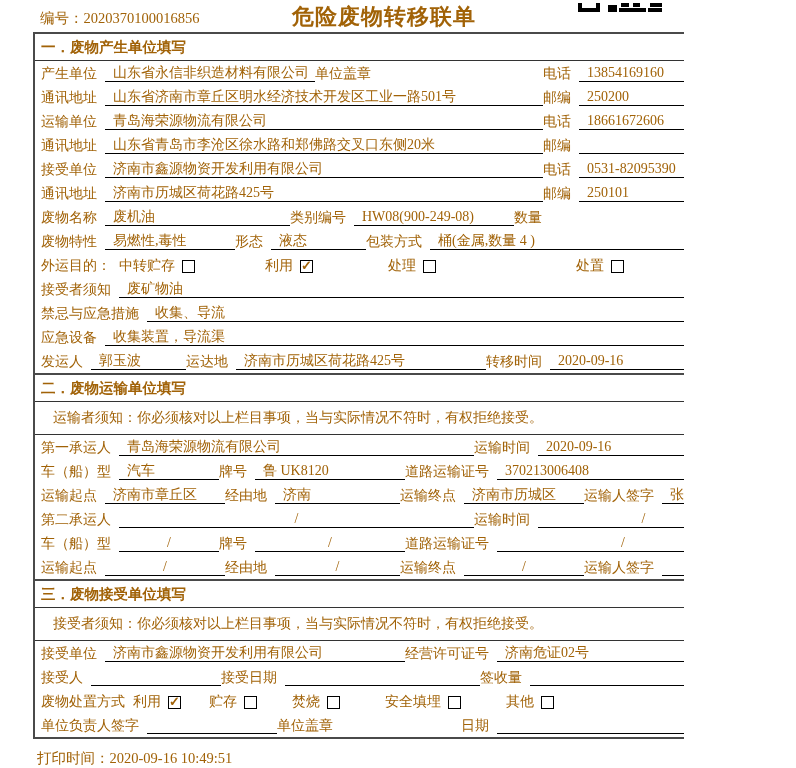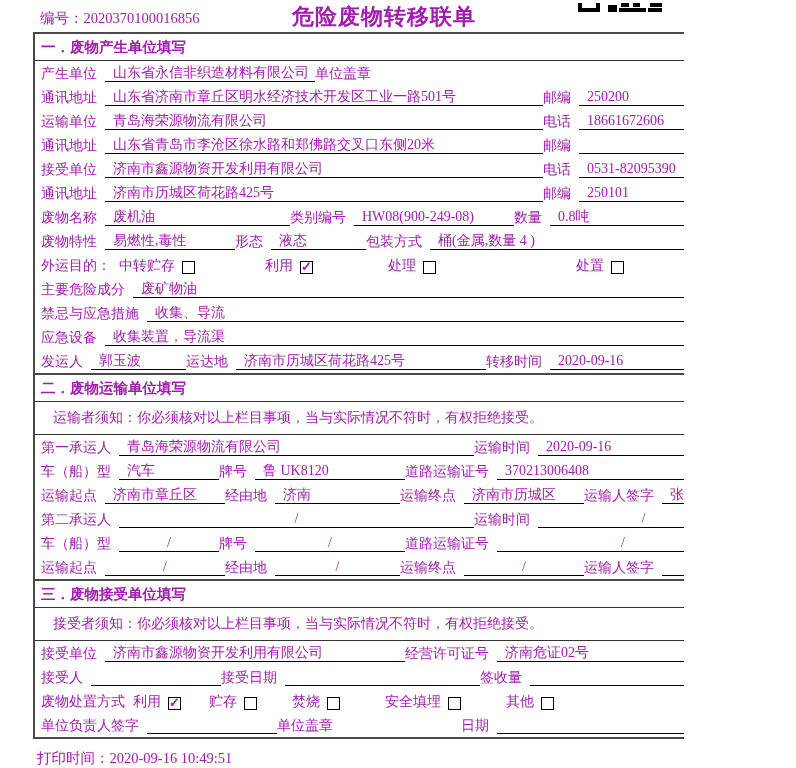--- a/index.html
+++ b/index.html
@@ -1,34 +1,34 @@
 <!DOCTYPE html>
 <html><head>
 <meta charset="utf-8">
 <style>
   html,body{margin:0;padding:0;background:#fff;}
   .page{position:relative;width:684px;height:768px;background:#fff;overflow:hidden;
-        font-family:"Liberation Serif","DejaVu Serif",serif;color:#a21caf;font-size:14px;}
+        font-family:"Liberation Serif","DejaVu Serif",serif;color:#a16207;font-size:14px;}
   .serial{position:absolute;left:40px;top:9px;white-space:nowrap;font-size:14.5px;}
   .doc-title{position:absolute;left:23px;top:2px;width:722px;text-align:center;
              font-family:"Liberation Sans","DejaVu Sans",sans-serif;
              font-size:22px;font-weight:bold;letter-spacing:1px;}
   .qr-frag{position:absolute;left:578px;top:0;width:84px;height:9px;}
   .page-edge{position:absolute;left:790px;top:0;width:1px;height:768px;background:#c6c6c6;}
   .form-table{position:absolute;left:33px;top:32px;width:722px;border:2px solid #4a4a4a;background:#fff;}
   .sec-header{font-family:"Liberation Sans","DejaVu Sans",sans-serif;font-weight:bold;
               font-size:14.5px;padding:4px 6px 3px 6px;border-bottom:1px solid #333;}
   .sec-sep{border-top:2px solid #4a4a4a;}
   .note-row{padding:7px 18px;border-bottom:1px solid #333;font-size:14px;}
   .frow{display:flex;align-items:flex-end;height:24px;padding:0 8px 3px 6px;box-sizing:border-box;}
   .lbl{white-space:nowrap;margin-right:8px;line-height:16px;}
   .val{border-bottom:1px solid #000;padding:0 2px 0 8px;white-space:nowrap;
        overflow:hidden;line-height:16px;box-sizing:border-box;}
   .val.flex{flex:1;}
-  .cbg{display:flex;align-items:flex-end;line-height:16px;margin-top:12px;}
+  .cbg{display:flex;align-items:center;line-height:16px;margin-top:12px;}
   .cbox{width:11px;height:11px;border:1px solid #000;margin-left:7px;
         font-size:13px;line-height:10px;text-align:center;font-weight:bold;box-sizing:content-box;}
   .gap{display:inline-block;height:1px;}
   .footer-line{position:absolute;left:37px;top:749px;white-space:nowrap;font-size:14.5px;}
 </style>
 </head>
 <body>
 
 <div class="page">
 
@@ -50,20 +50,21 @@
     </svg>
   </div>
 
   <div class="form-table">
       <div class="sec-header">一．废物产生单位填写</div>
       <div class="frow">
         <div class="lbl">产生单位</div>
         <div class="val" style="width: 210px;">山东省永信非织造材料有限公司</div>
         <div class="lbl">单位盖章</div>
         <div class="lbl" style="margin-left: auto;">电话</div>
+        <div class="val" style="width: 170px;">13854169160</div>
       </div>
       <div class="frow">
         <div class="lbl">通讯地址</div>
         <div class="val flex">山东省济南市章丘区明水经济技术开发区工业一路501号</div>
         <div class="lbl">邮编</div>
         <div class="val" style="width: 170px;">250200</div>
       </div>
       <div class="frow">
         <div class="lbl">运输单位</div>
         <div class="val flex">青岛海荣源物流有限公司</div>
@@ -87,21 +88,20 @@
         <div class="val flex">济南市历城区荷花路425号</div>
         <div class="lbl">邮编</div>
         <div class="val" style="width: 170px;">250101</div>
       </div>
       <div class="frow">
         <div class="lbl">废物名称</div>
         <div class="val" style="width: 185px;">废机油</div>
         <div class="lbl">类别编号</div>
         <div class="val" style="width: 160px;">HW08(900-249-08)</div>
         <div class="lbl">数量</div>
-        <div class="val flex">0.8吨</div>
       </div>
       <div class="frow">
         <div class="lbl">废物特性</div>
         <div class="val" style="width: 130px;">易燃性,毒性</div>
         <div class="lbl">形态</div>
         <div class="val" style="width: 95px;">液态</div>
         <div class="lbl">包装方式</div>
         <div class="val flex">桶(金属,数量  4 )</div>
       </div>
       <div class="frow">
@@ -120,21 +120,21 @@
           <div class="cbl">处理</div>
           <div class="cbox"></div>
         </div>
         <div class="gap" style="width: 140px;"></div>
         <div class="cbg">
           <div class="cbl">处置</div>
           <div class="cbox"></div>
         </div>
       </div>
       <div class="frow">
-        <div class="lbl">主要危险成分</div>
+        <div class="lbl">接受者须知</div>
         <div class="val flex">废矿物油</div>
       </div>
       <div class="frow">
         <div class="lbl">禁忌与应急措施</div>
         <div class="val flex">收集、导流</div>
       </div>
       <div class="frow">
         <div class="lbl">应急设备</div>
         <div class="val flex">收集装置，导流渠</div>
       </div>

